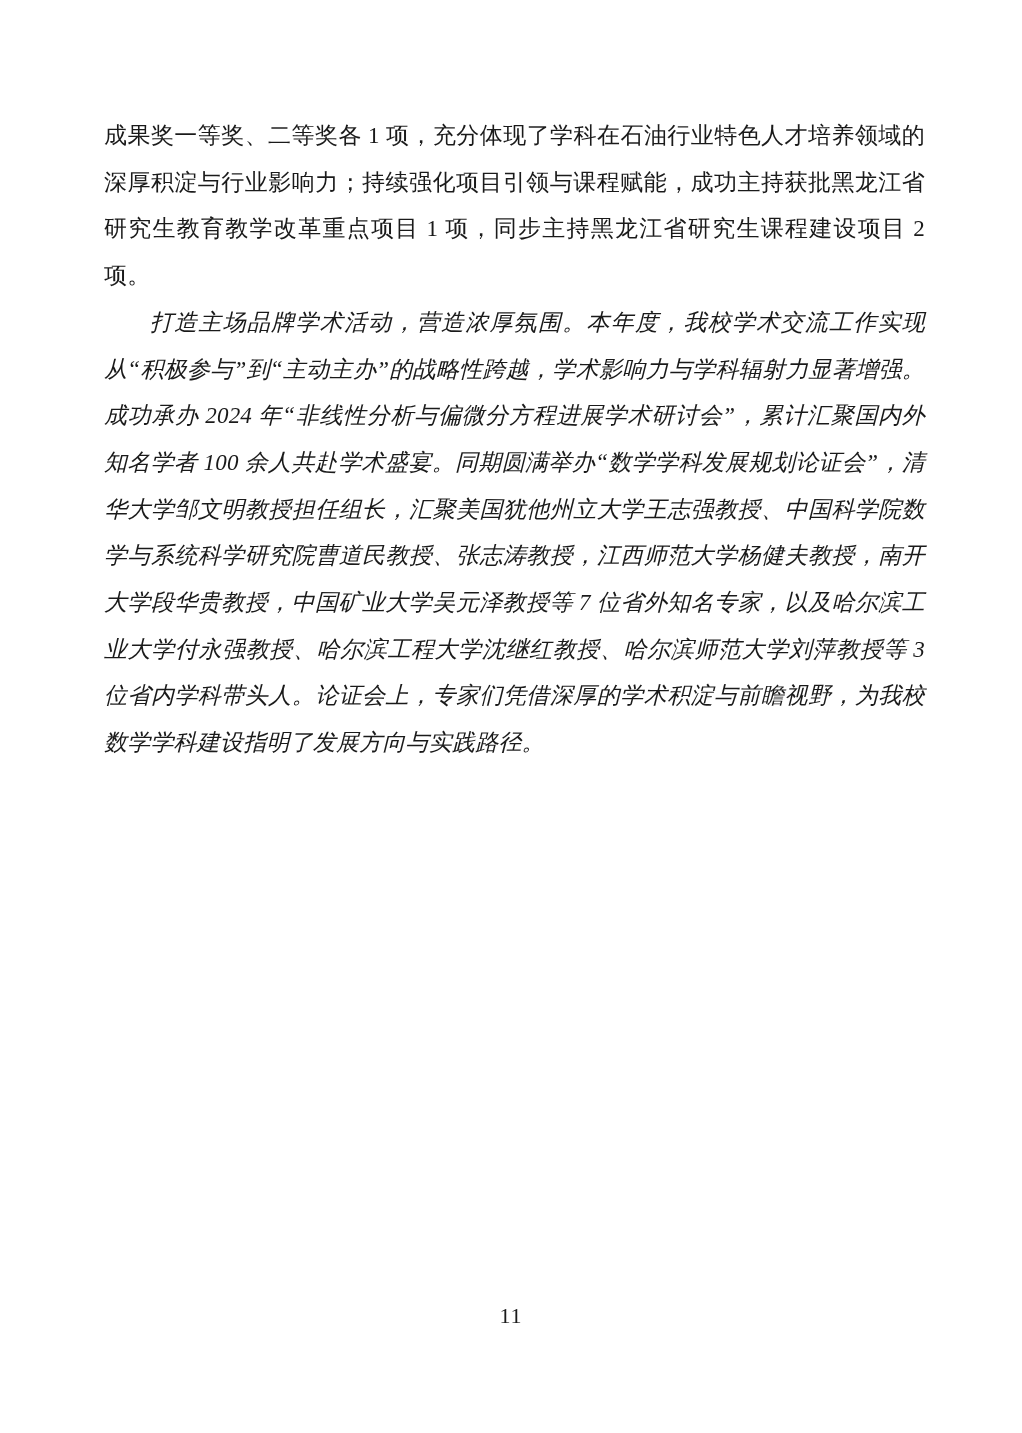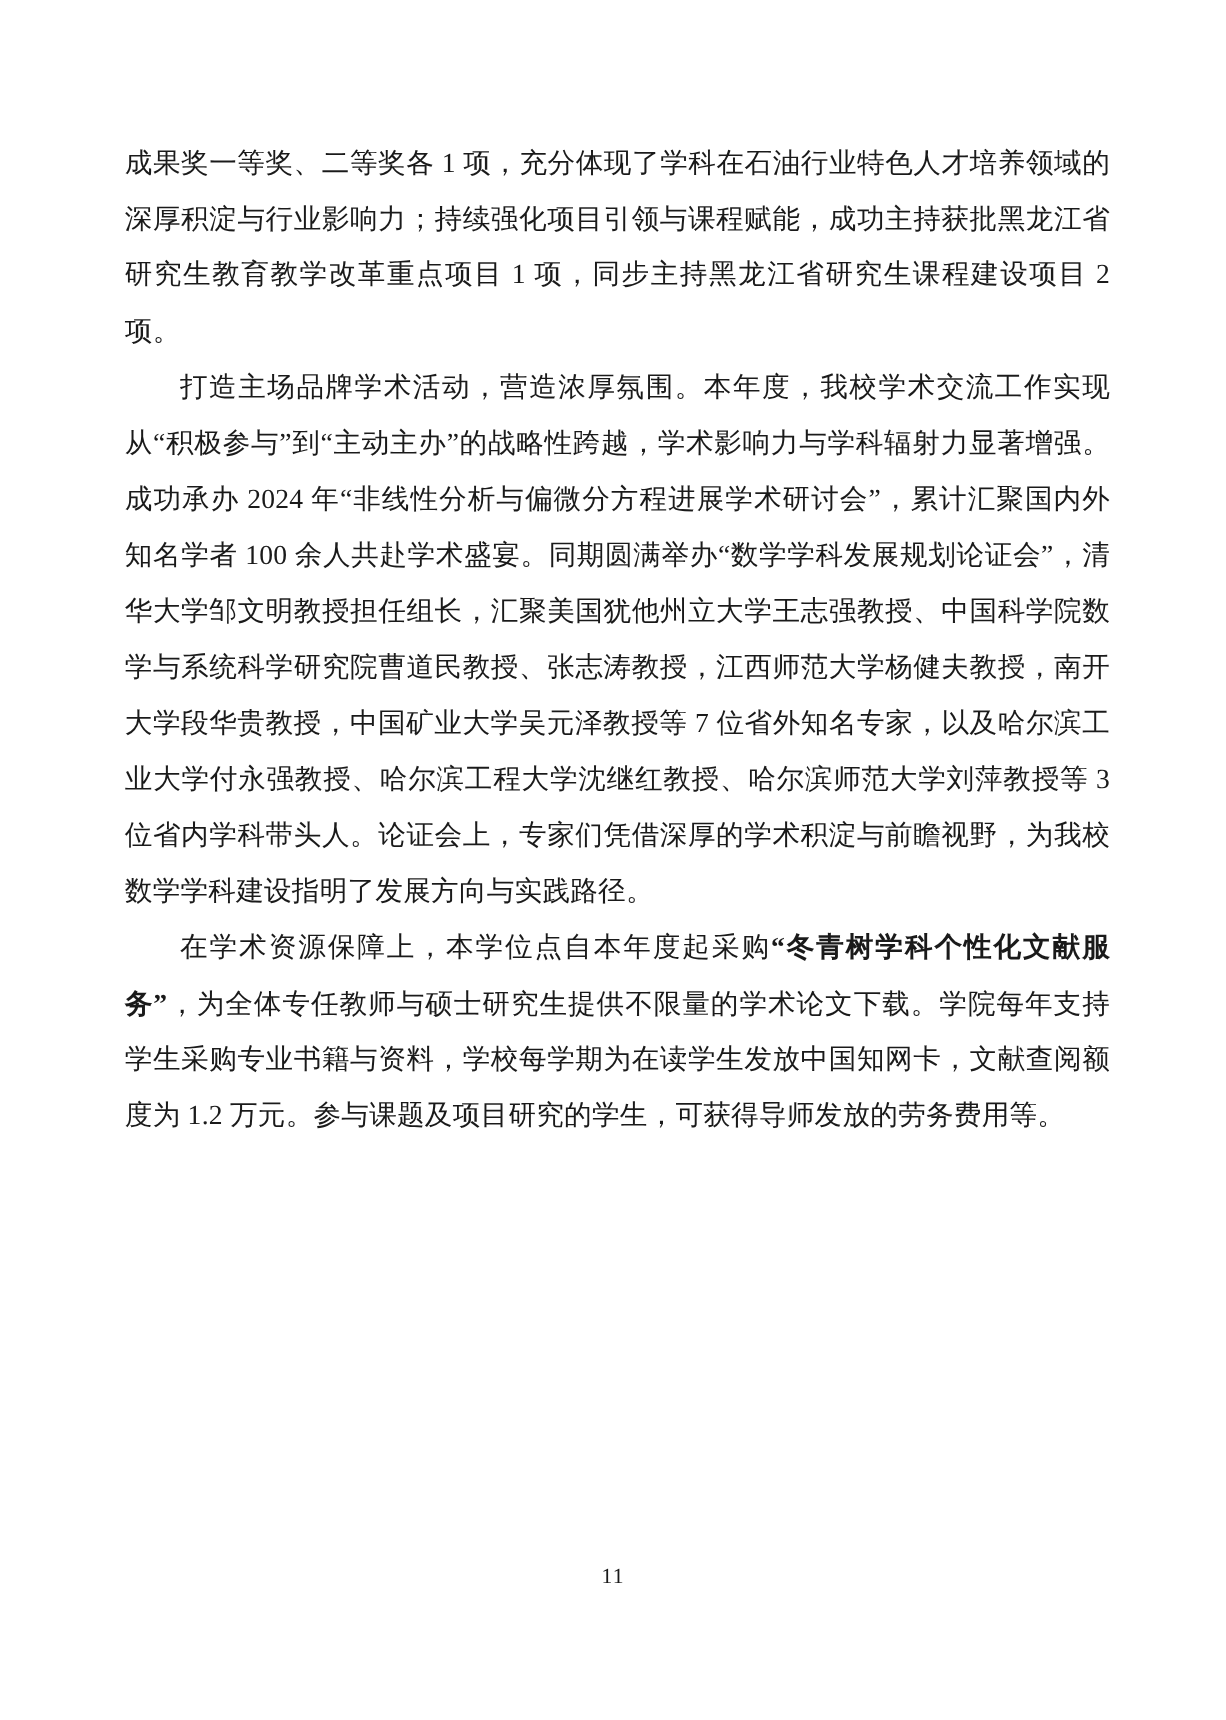--- a/index.html
+++ b/index.html
@@ -33,42 +33,42 @@
     text-align: justify;
     text-justify: inter-ideograph;
     letter-spacing: 0.2px;
   }
   .para {
     margin: 0;
     padding: 0;
   }
   .para.indent {
     text-indent: 2em;
+    font-style: italic;
   }
   .run-bold {
     font-weight: bold;
   }
   .page-footer {
     position: absolute;
     left: 0;
     top: 1303px;
     width: 1022px;
     text-align: center;
   }
   .page-number {
-    font-size: 18px;
+    font-size: 22px;
     color: #1a1a1a;
     letter-spacing: 1px;
   }
 </style>
 </head>
 <body>
 
 <div class="page">
   <div class="text-block" id="paragraphs-container">
       <p class="para"><span class="run-normal">成果奖一等奖、二等奖各 1 项，充分体现了学科在石油行业特色人才培养领域的深厚积淀与行业影响力；持续强化项目引领与课程赋能，成功主持获批黑龙江省研究生教育教学改革重点项目 1 项，同步主持黑龙江省研究生课程建设项目 2 项。</span></p>
       <p class="para indent"><span class="run-normal">打造主场品牌学术活动，营造浓厚氛围。本年度，我校学术交流工作实现从“积极参与”到“主动主办”的战略性跨越，学术影响力与学科辐射力显著增强。成功承办 2024 年“非线性分析与偏微分方程进展学术研讨会”，累计汇聚国内外知名学者 100 余人共赴学术盛宴。同期圆满举办“数学学科发展规划论证会”，清华大学邹文明教授担任组长，汇聚美国犹他州立大学王志强教授、中国科学院数学与系统科学研究院曹道民教授、张志涛教授，江西师范大学杨健夫教授，南开大学段华贵教授，中国矿业大学吴元泽教授等 7 位省外知名专家，以及哈尔滨工业大学付永强教授、哈尔滨工程大学沈继红教授、哈尔滨师范大学刘萍教授等 3 位省内学科带头人。论证会上，专家们凭借深厚的学术积淀与前瞻视野，为我校数学学科建设指明了发展方向与实践路径。</span></p>
-      <p class="para indent"><span class="run-normal">在学术资源保障上，本学位点自本年度起采购</span><span class="run-bold">“冬青树学科个性化文献服务”</span><span class="run-normal">，为全体专任教师与硕士研究生提供不限量的学术论文下载。学院每年支持学生采购专业书籍与资料，学校每学期为在读学生发放中国知网卡，文献查阅额度为 1.2 万元。参与课题及项目研究的学生，可获得导师发放的劳务费用等。</span></p>
     </div>
   <div class="page-footer">
     <span class="page-number">11</span>
   </div>
 </div>
 
 </body></html>

